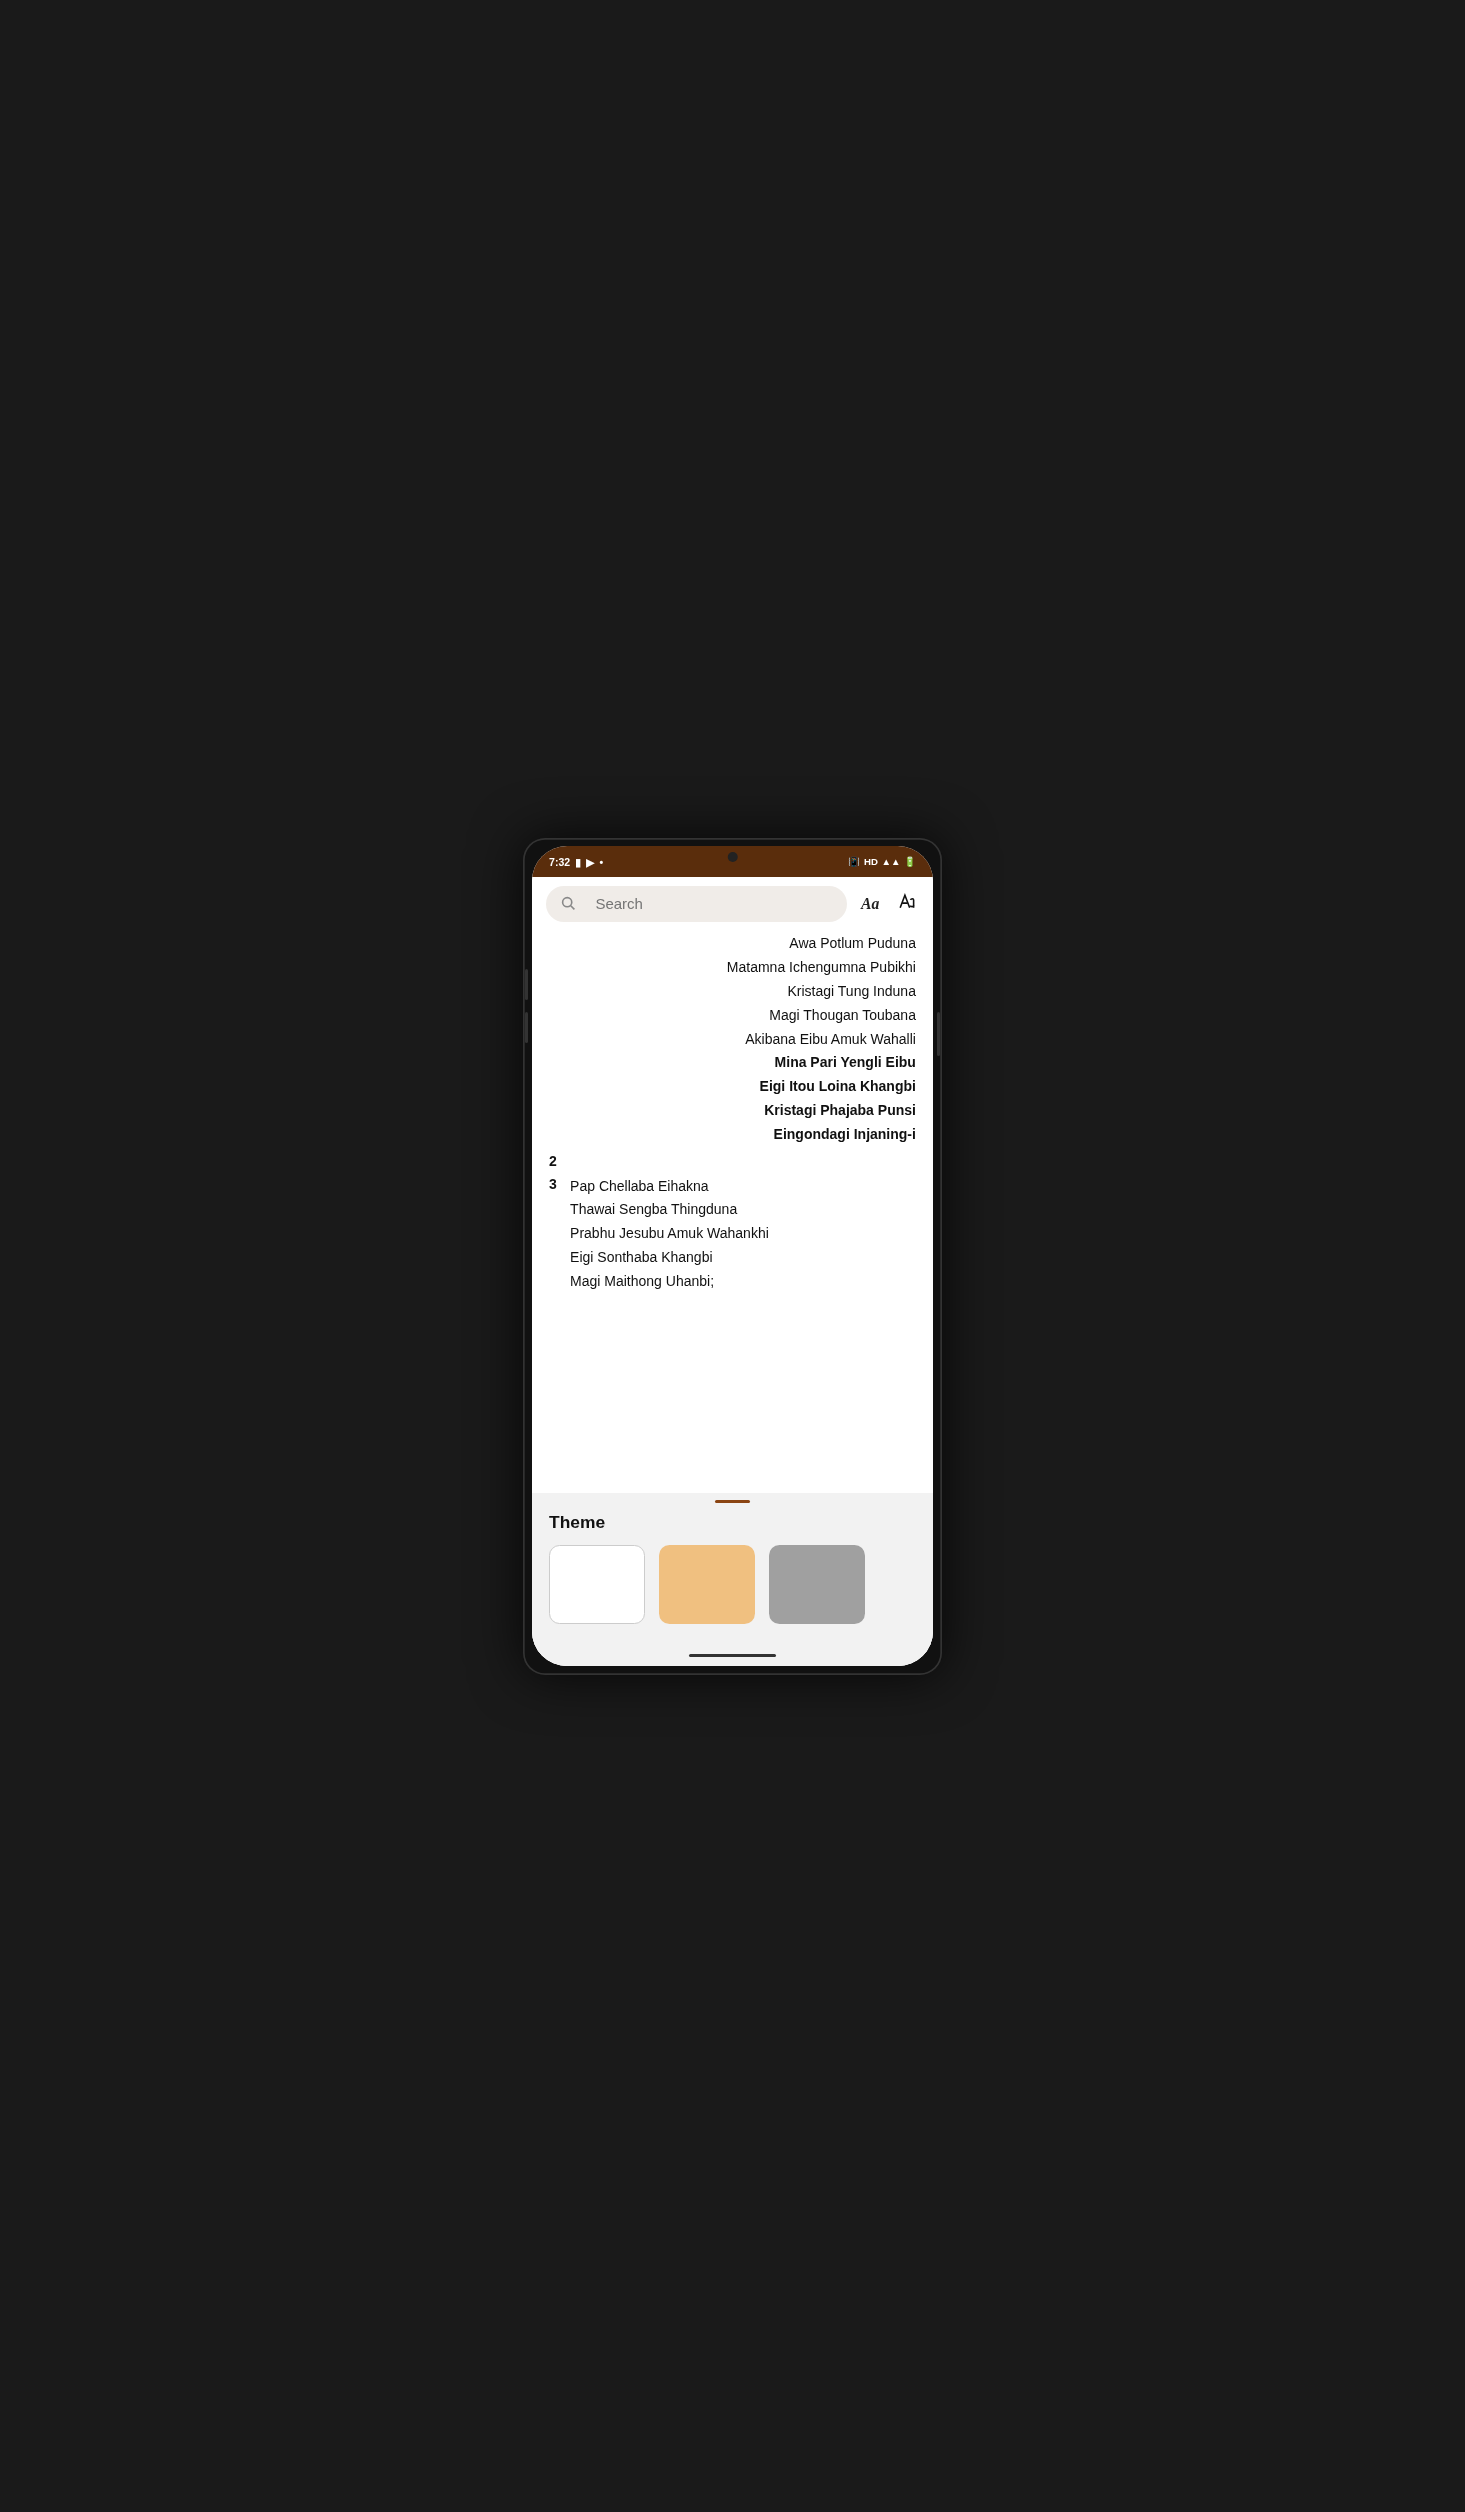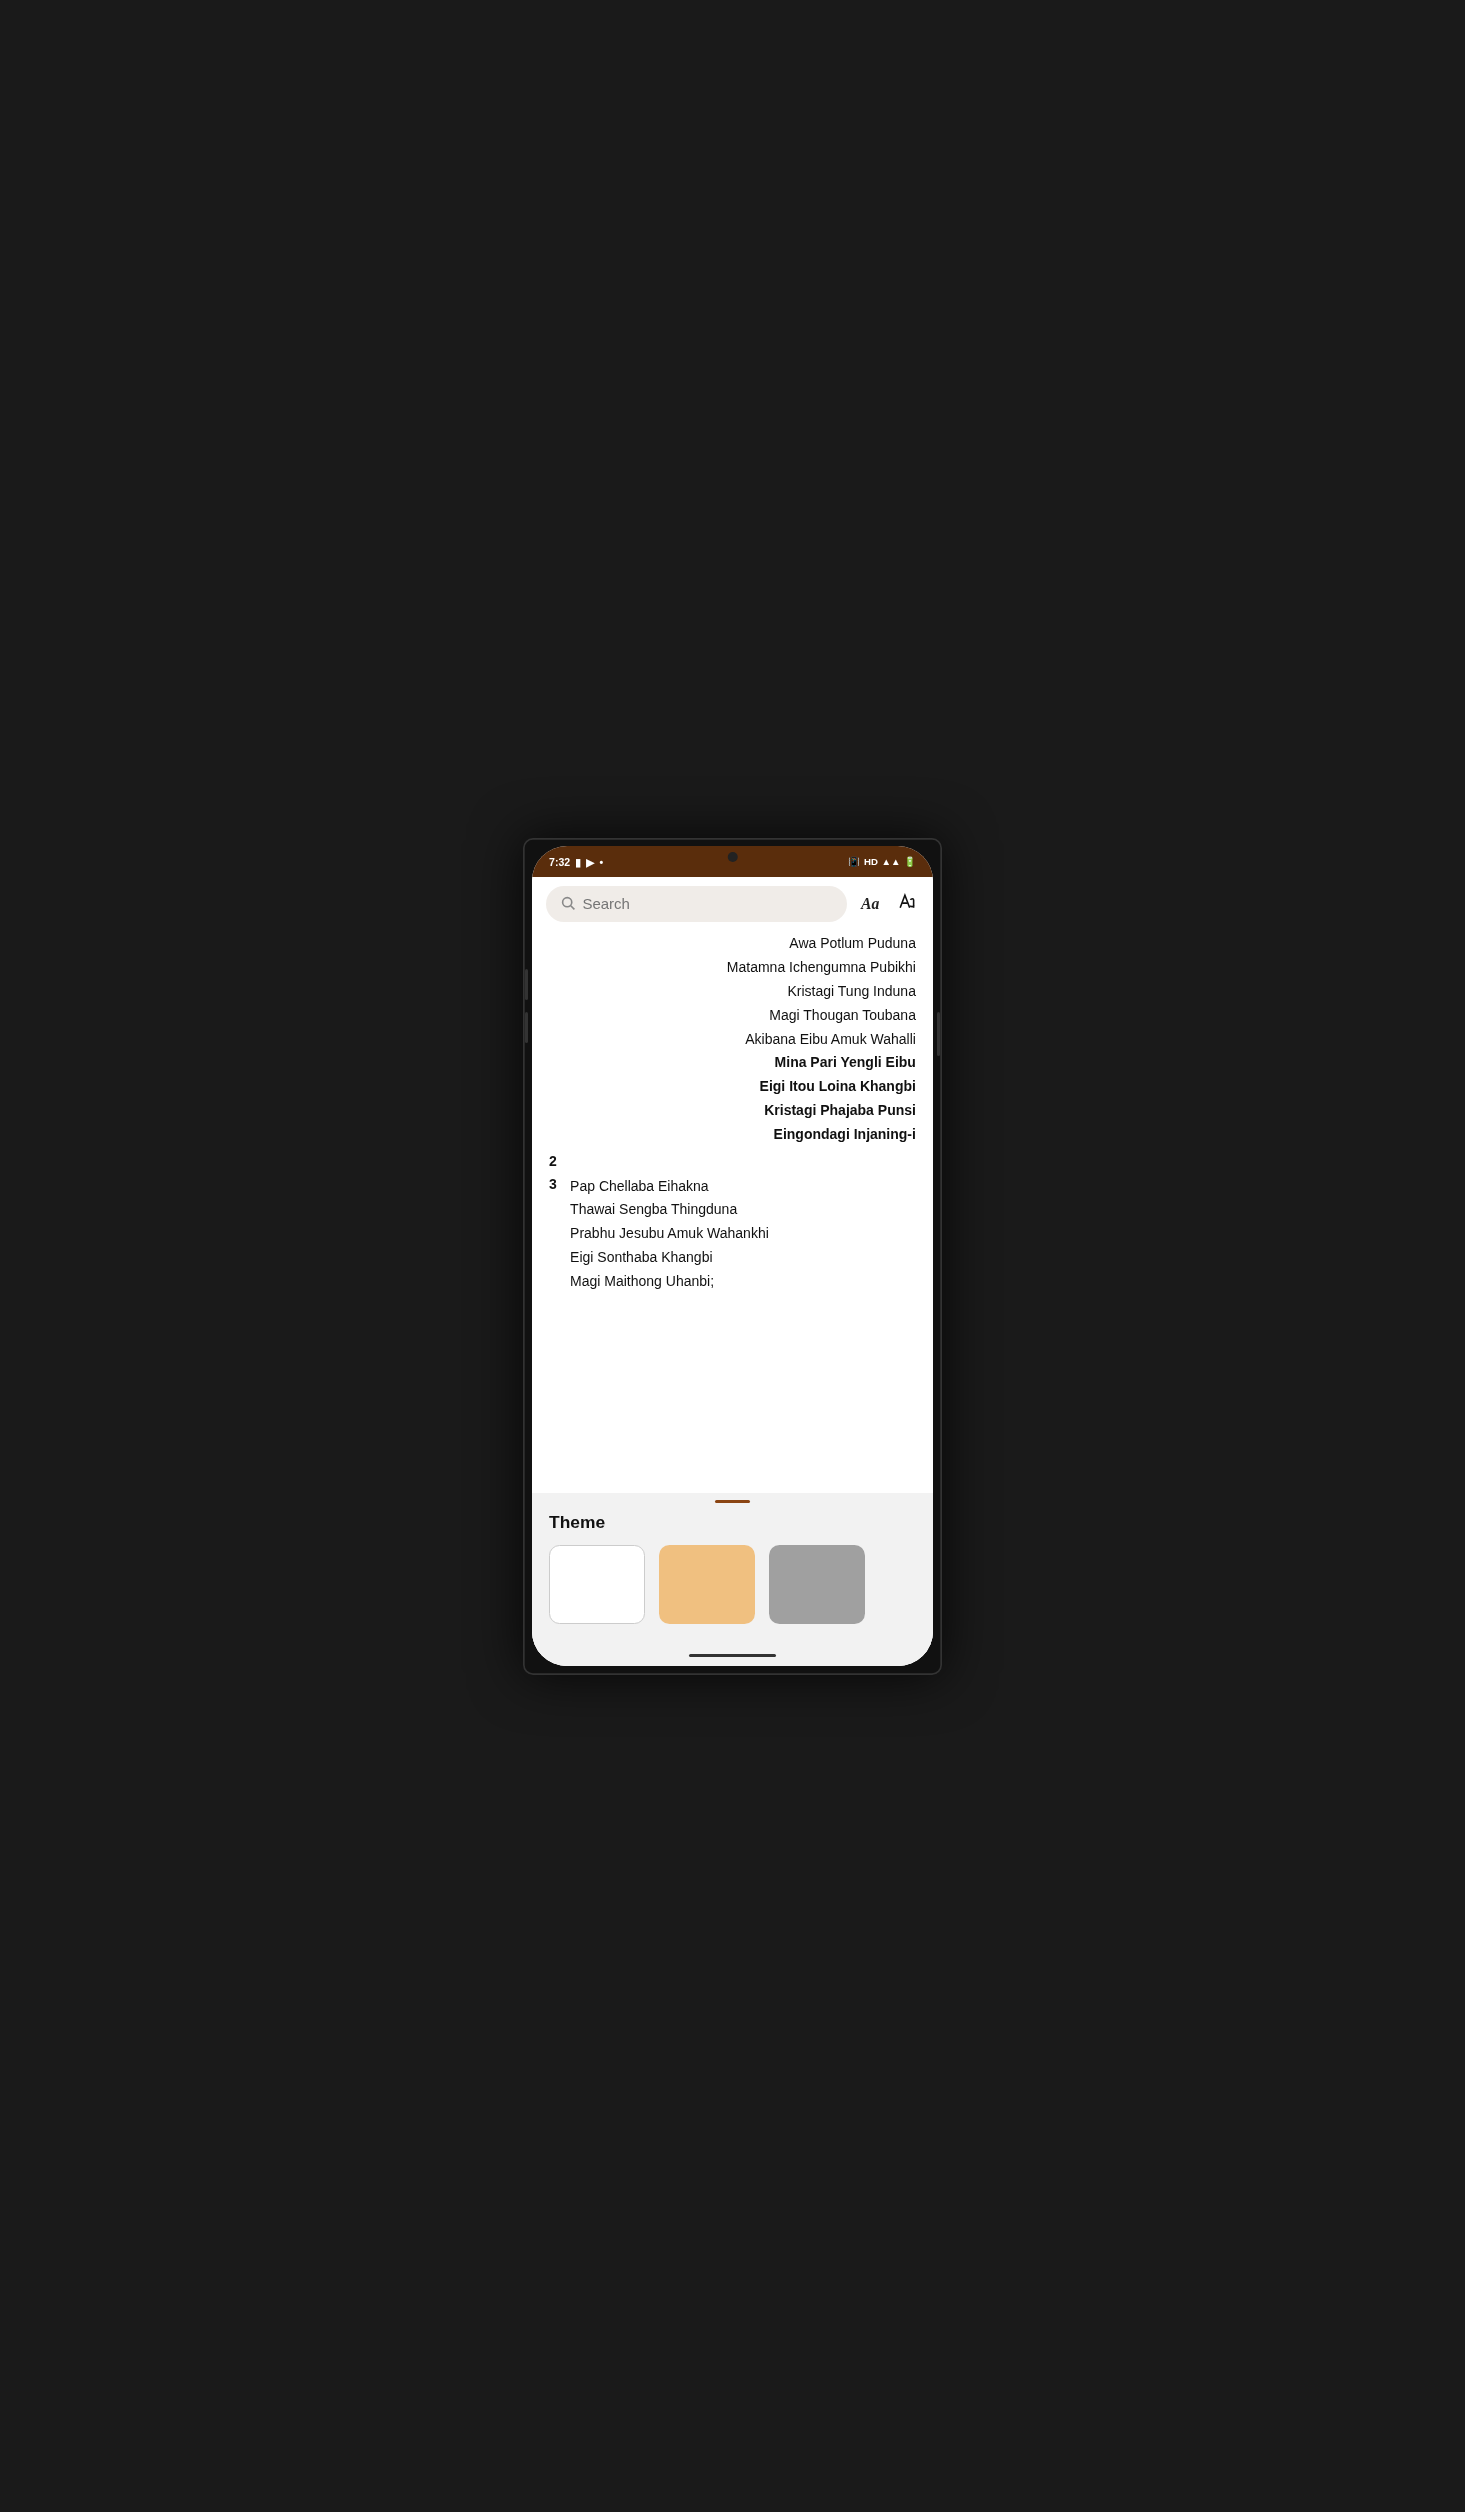--- a/index.html
+++ b/index.html
@@ -10,21 +10,21 @@
       justify-content: center;
       align-items: center;
       min-height: 100vh;
       font-family: sans-serif;
     }
 
     .phone-frame {
       width: 419px;
       height: 837px;
       background: #111;
-      border-radius: 10px;
+      border-radius: 22px;
       padding: 8.7px;
       box-shadow: 0 0 52px rgba(0,0,0,0.8), inset 0 0 0 1.7px #333;
       position: relative;
     }
 
     .phone-inner {
       width: 100%;
       height: 100%;
       background: #fff;
       border-radius: 35px;
@@ -109,20 +109,21 @@
     }
 
     .search-input {
       border: none;
       background: transparent;
       font-size: 15px;
       color: #444;
       outline: none;
       width: 100%;
       font-weight: 500;
+      margin-left: 13px;
     }
 
     .toolbar-btn {
       background: none;
       border: none;
       cursor: pointer;
       padding: 3.5px;
       font-size: 17.4px;
       font-weight: 700;
       color: #222;

